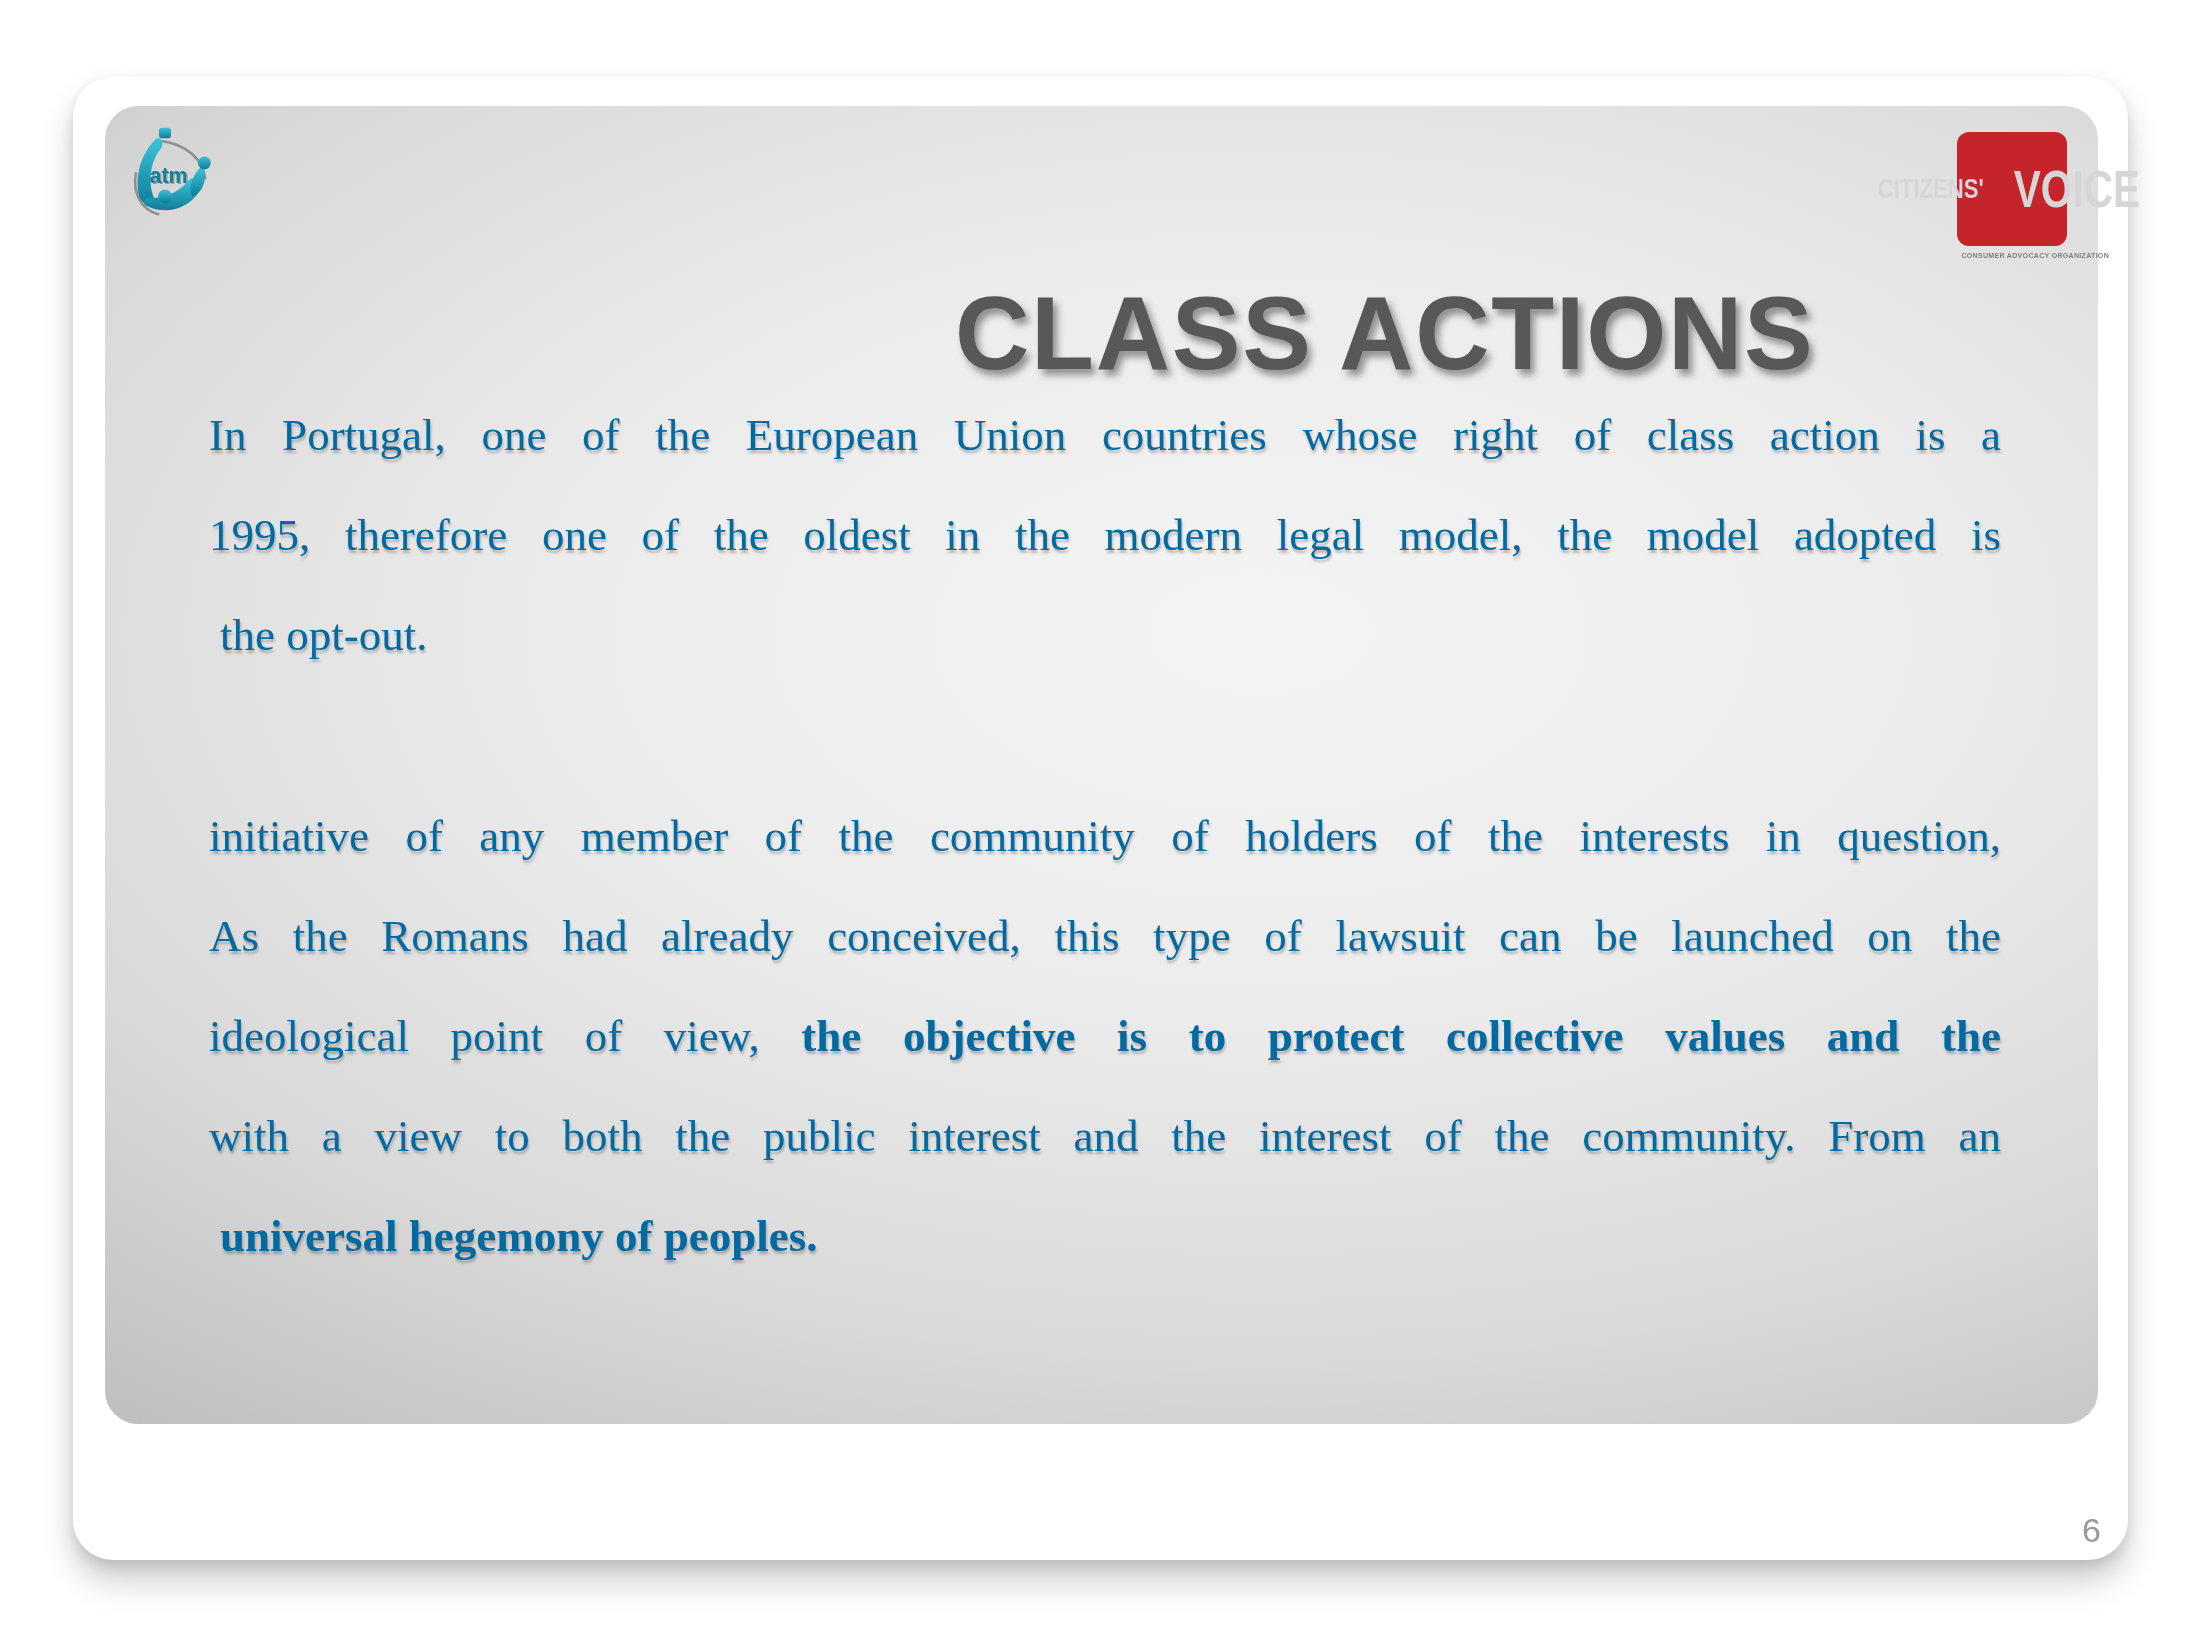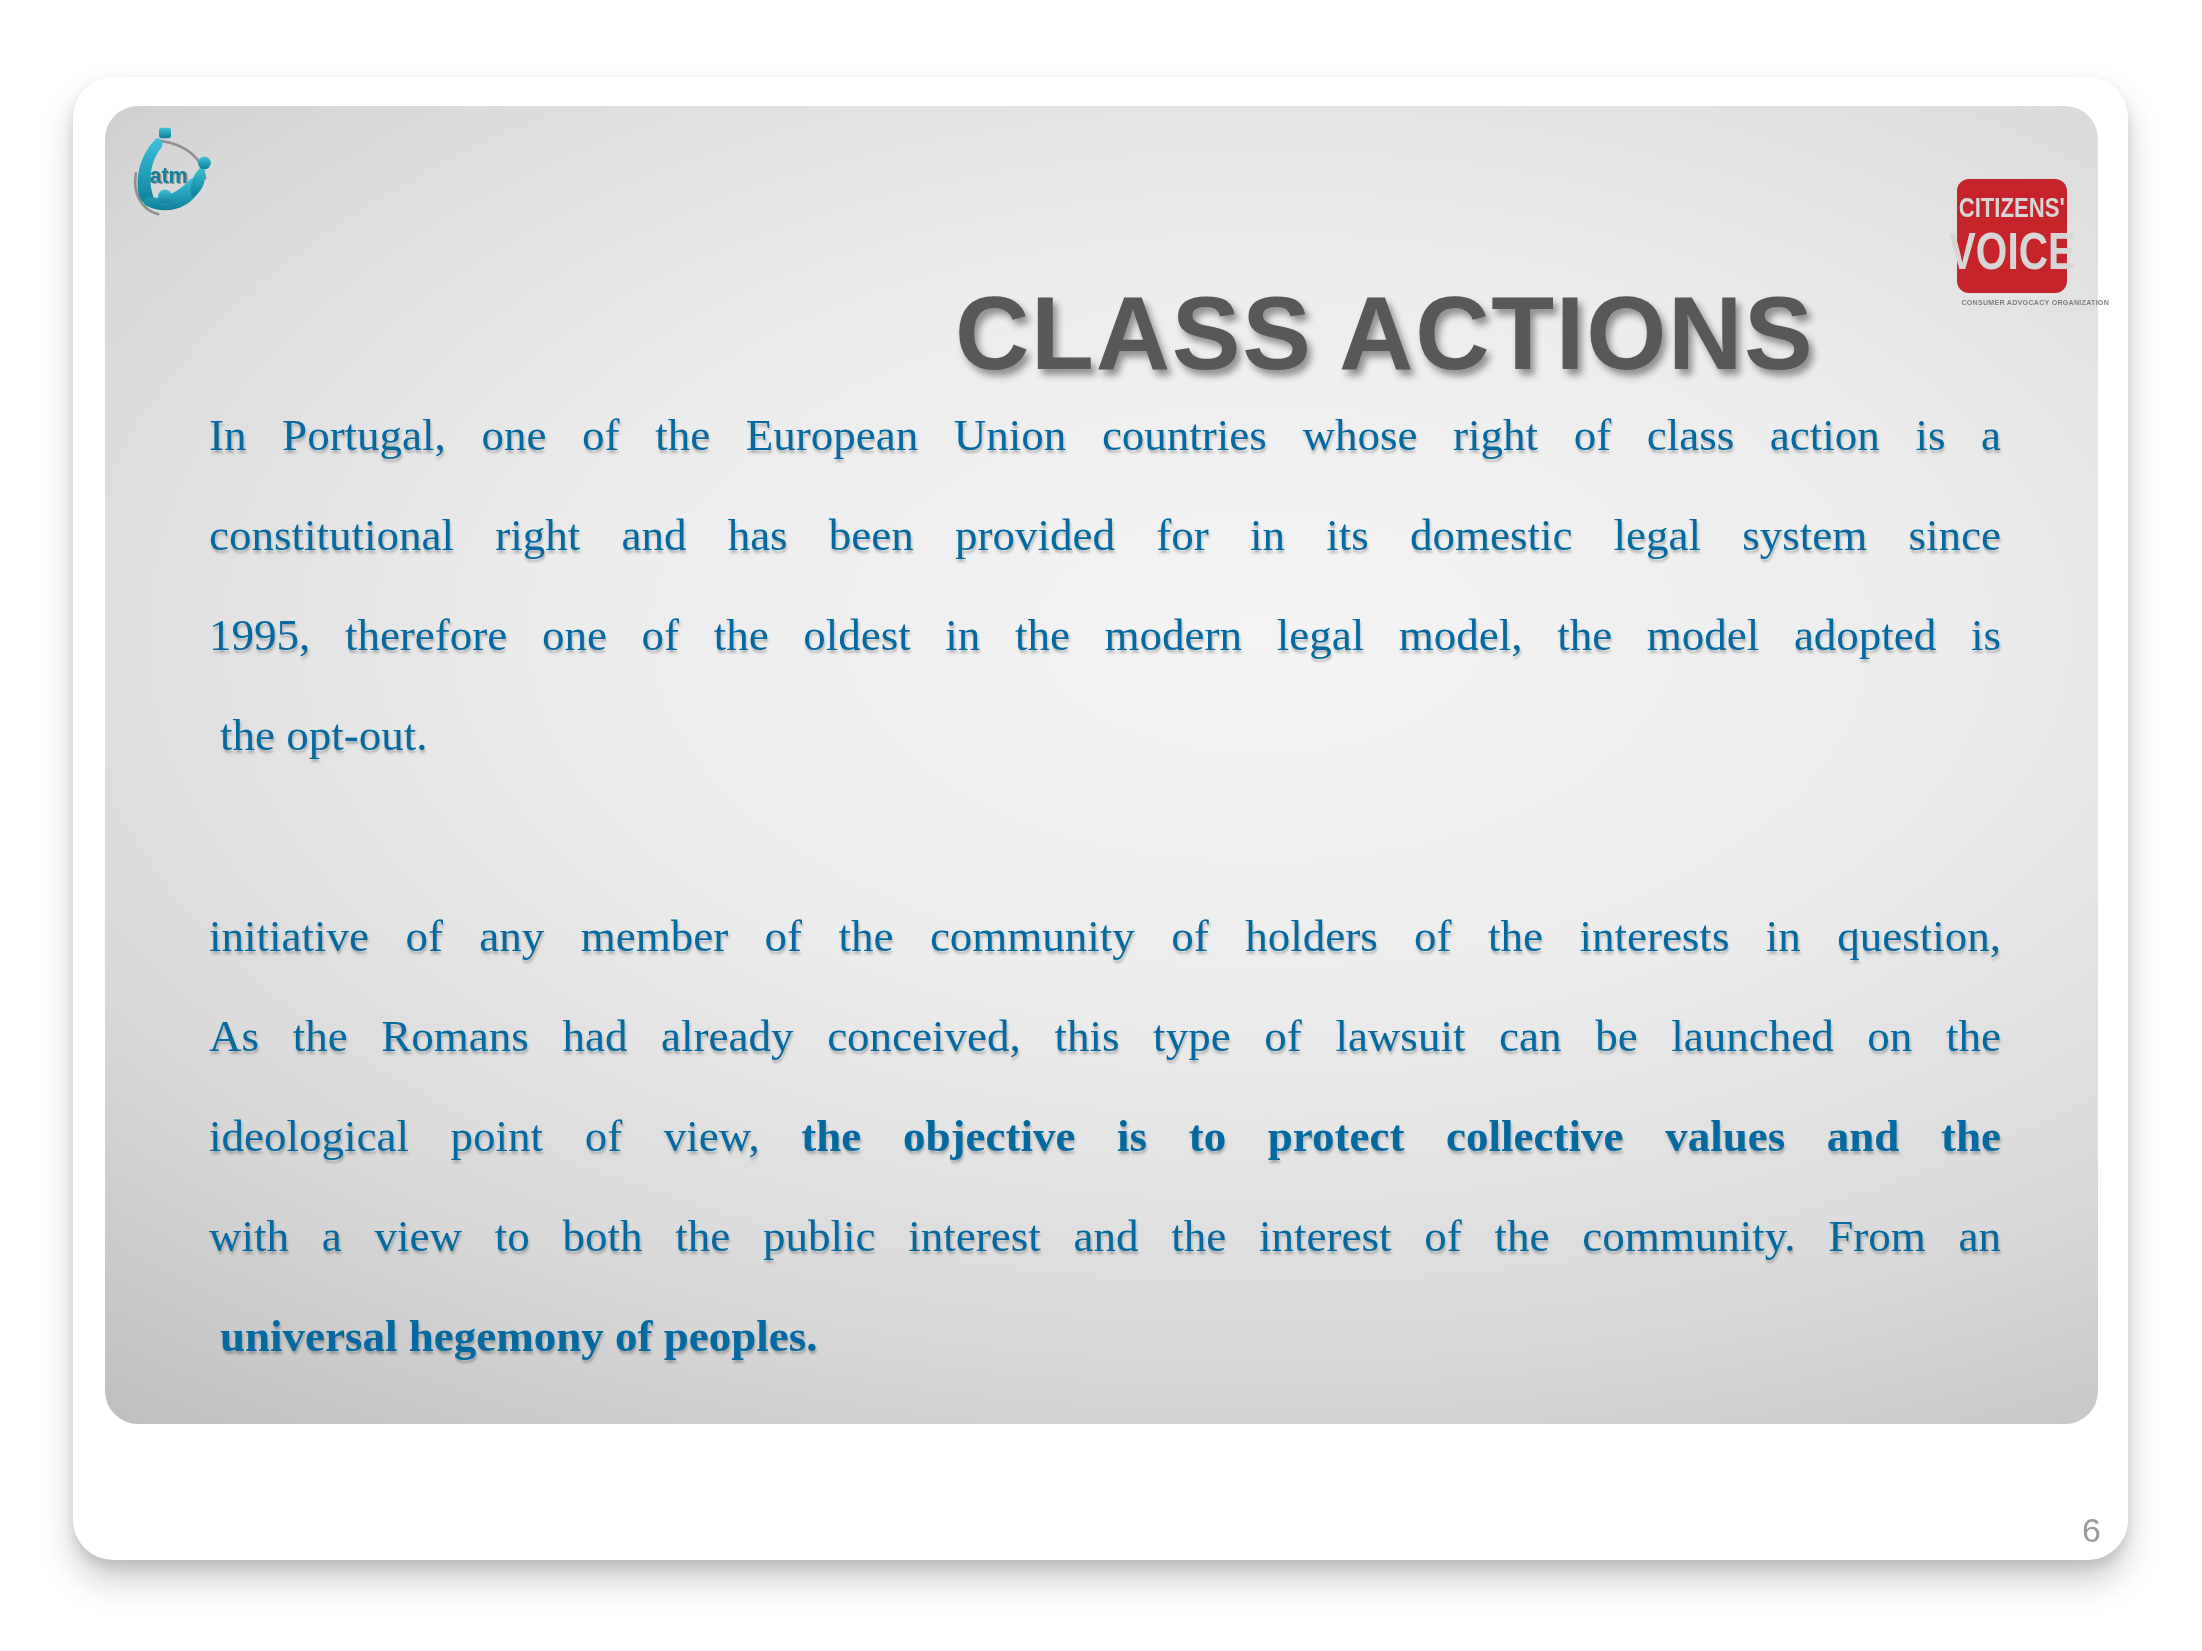--- a/index.html
+++ b/index.html
@@ -45,23 +45,22 @@
 
   
   .atm-logo { position: absolute; left: 120px; top: 127px; width: 102px; height: 89px; }
 
   
   .cv { position: absolute; left: 1957px; top: 132px; width: 110px; }
   .cv-badge {
     width: 110px; height: 114px;
     background: #c5242a;
     border-radius: 12px;
-    display: flex; flex-direction: column; align-items: center; justify-content: center;
+    display: flex; flex-direction: row; align-items: center; justify-content: center;
     box-sizing: border-box;
-    margin-top: 47px;
   }
   .cv-line1 {
     display: inline-block;
     font-size: 27px; font-weight: bold; color: #d6d6d6;
     transform: scaleX(0.82); transform-origin: center;
     line-height: 29px; white-space: nowrap;
   }
   .cv-line2 {
     display: inline-block;
     font-size: 52px; font-weight: bold; color: #d6d6d6;
@@ -139,21 +138,20 @@
     <div class="cv-badge">
       <span class="cv-line1">CITIZENS'</span>
       <span class="cv-line2">VOICE</span>
     </div>
     <div class="cv-tagline">CONSUMER ADVOCACY ORGANIZATION</div>
   </div>
 
   <div class="body-text" id="body-text">
       <div class="para">
         <div class="line"><span>In Portugal, one of the European Union countries whose right of class action is a</span></div>
-        <div class="line"><span>constitutional right and has been provided for in its domestic legal system since</span></div>
         <div class="line"><span>1995, therefore one of the oldest in the modern legal model, the model adopted is</span></div>
         <div class="line last"><span>the opt-out.</span></div>
       </div>
       <div class="para">
         <div class="line"><span>initiative of any member of the community of holders of the interests in question,</span></div>
         <div class="line"><span>As the Romans had already conceived, this type of lawsuit can be launched on the</span></div>
         <div class="line"><span>ideological point of view, </span><b>the objective is to protect collective values and the</b></div>
         <div class="line"><span>with a view to both the public interest and the interest of the community. From an</span></div>
         <div class="line last"><b>universal hegemony of peoples.</b></div>
       </div>

